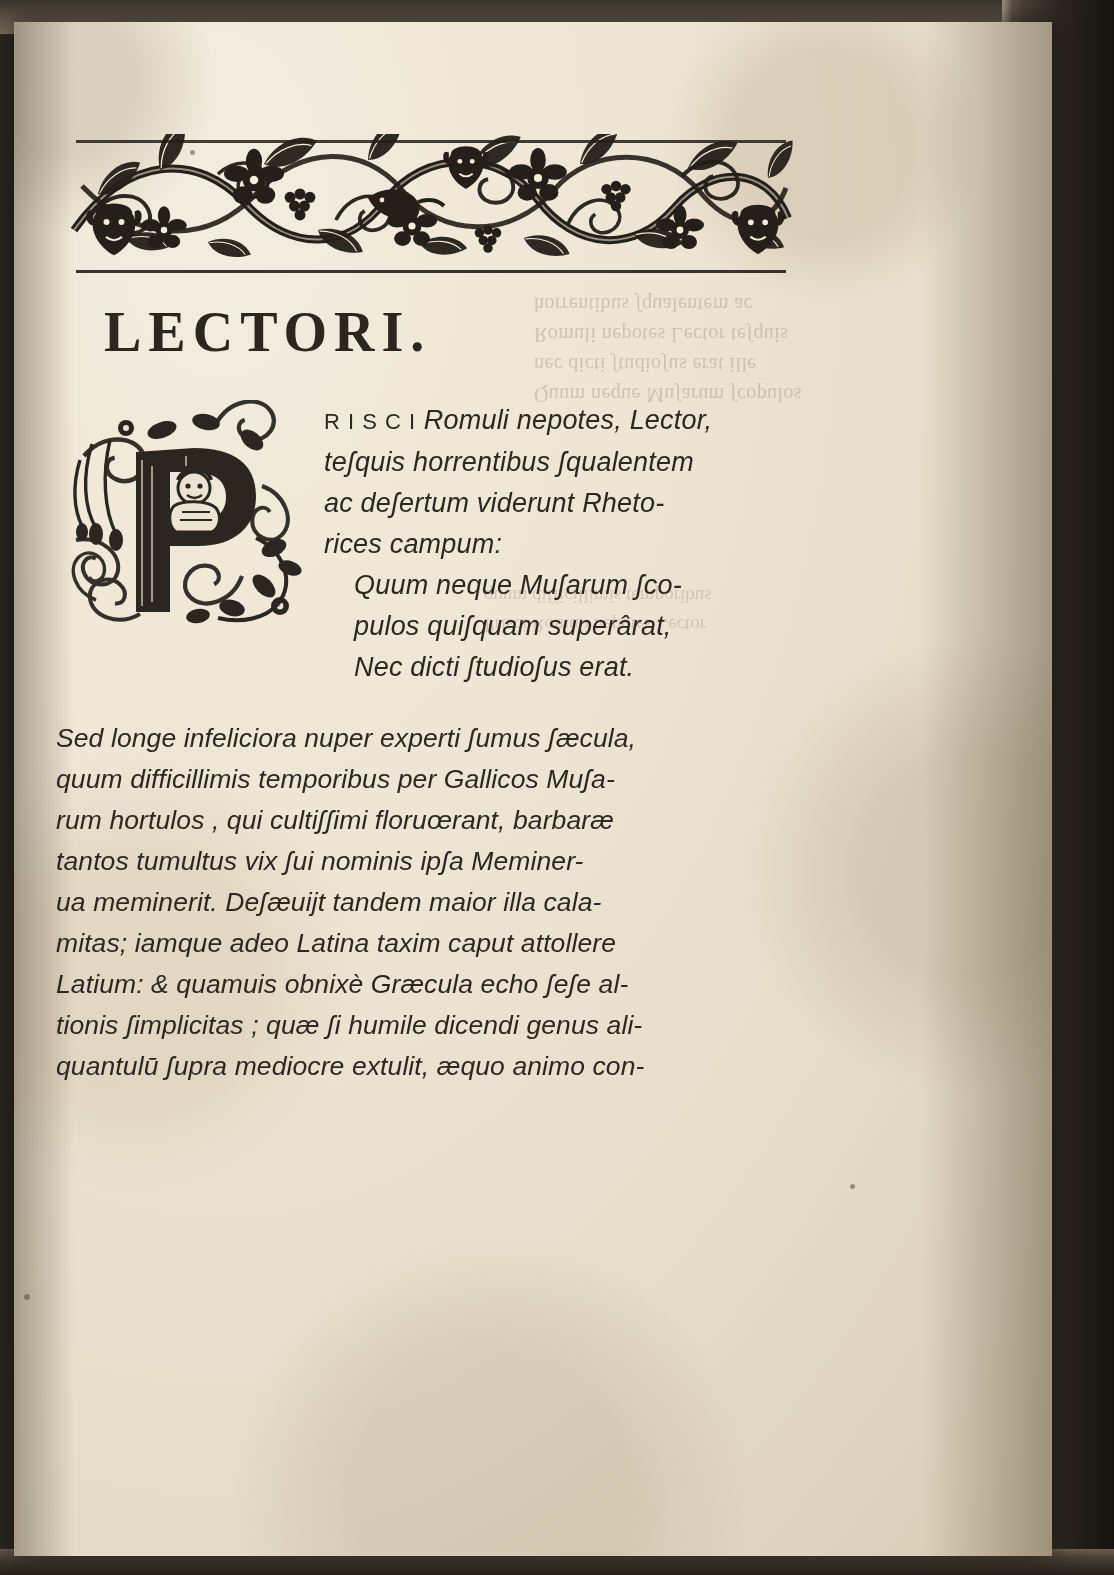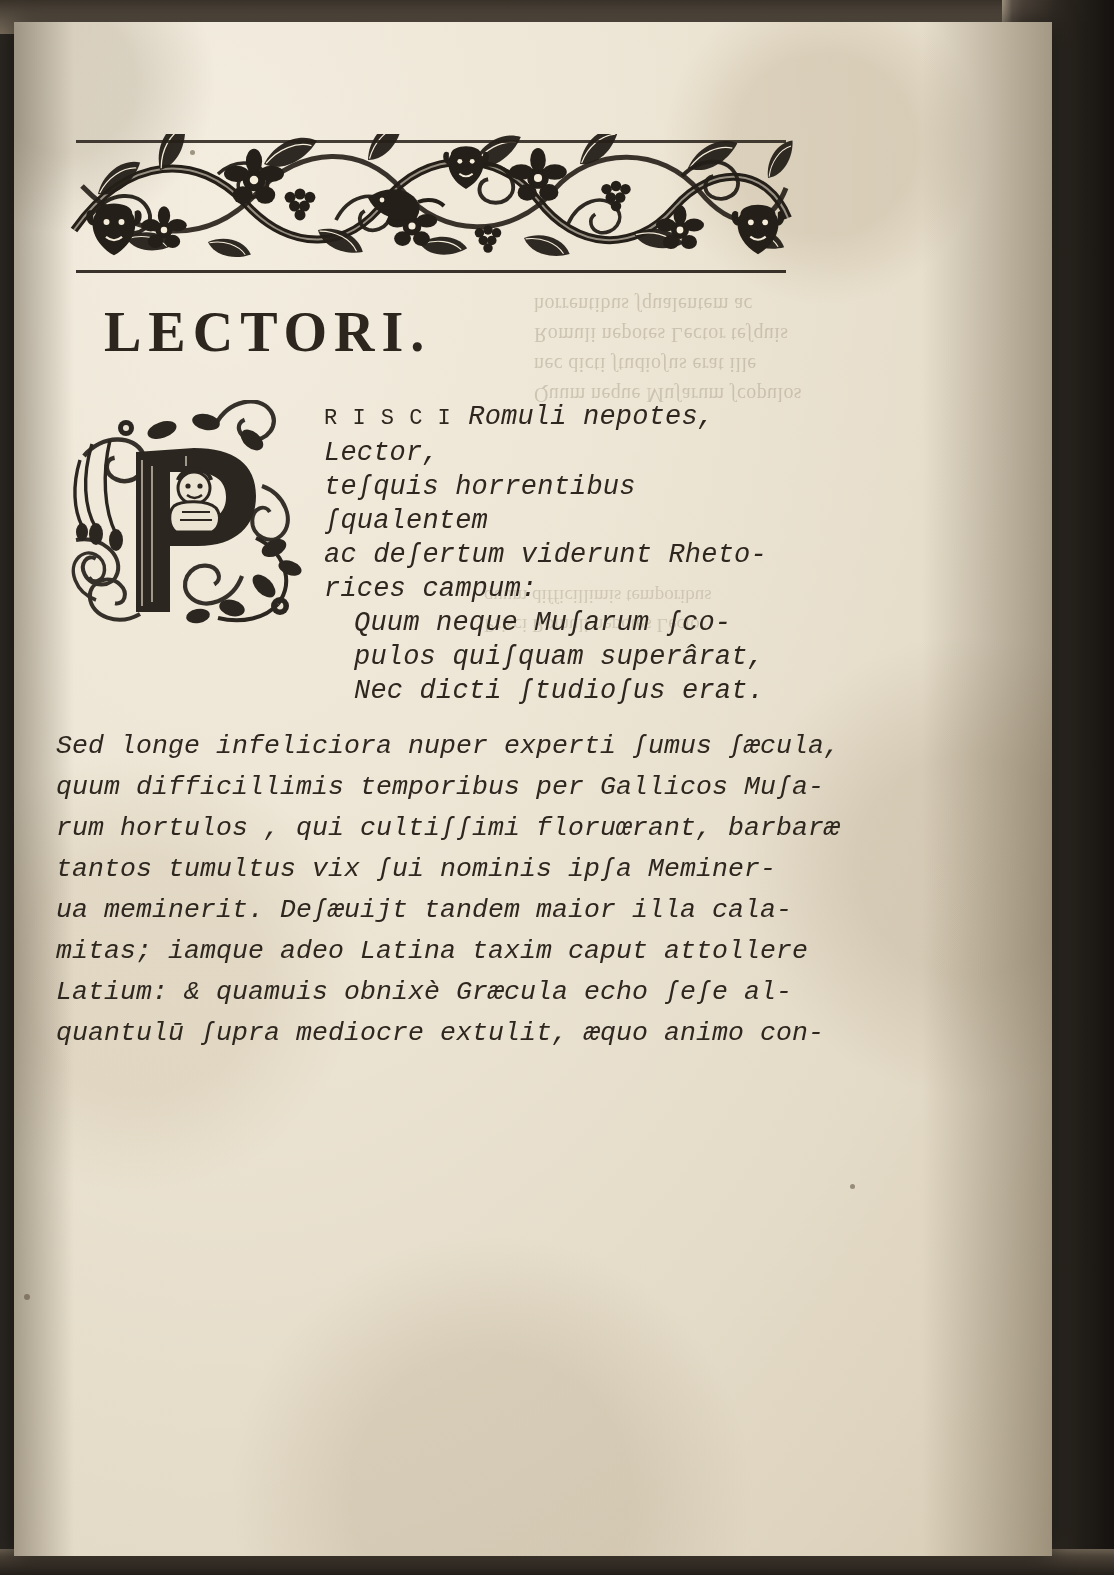--- a/index.html
+++ b/index.html
@@ -150,33 +150,33 @@
   }
   .dropcap {
     position: absolute;
     left: 10px;
     top: 0;
     width: 252px;
     height: 252px;
   }
   .verse {
     margin-left: 268px;
-    font-family: Liberation Mono, monospace;
+    font-family: Liberation Sans, sans-serif;
     font-style: italic;
     font-size: 27px;
-    line-height: 34px;
+    line-height: 41px;
     color: #2e271f;
     letter-spacing: .2px;
   }
   .verse .roman { font-style: normal; }
   .verse .indent { padding-left: 30px; }
 
   .body-text {
     margin-top: 18px;
-    font-family: Liberation Mono, monospace;
+    font-family: Liberation Sans, sans-serif;
     font-style: italic;
     font-size: 26.5px;
     line-height: 41px;
     color: #2e271f;
     letter-spacing: .1px;
   }
   .body-text div { white-space: nowrap; }
 
   
   .speck { position: absolute; background: #5a4c39; border-radius: 50%; opacity: .55; }
@@ -418,18 +418,19 @@
       </div>
 
       <div class="body-text">
         <div>Sed longe infeliciora nuper experti ʃumus ʃæcula,</div>
         <div>quum difficillimis temporibus per Gallicos Muʃa-</div>
         <div>rum hortulos , qui cultiʃʃimi floruœrant, barbaræ</div>
         <div>tantos tumultus  vix ʃui nominis ipʃa Meminer-</div>
         <div>ua meminerit. Deʃæuijt tandem maior illa cala-</div>
         <div>mitas; iamque adeo Latina taxim caput attollere</div>
         <div>Latium: &amp; quamuis obnixè Græcula echo ʃeʃe al-</div>
+        <div>tionis ʃimplicitas ; quæ ʃi humile dicendi genus ali-</div>
         <div>quantulū ʃupra mediocre extulit, æquo animo con-</div>
       </div>
 
     </div>
   </div>
 </div>
 
 </body></html>

